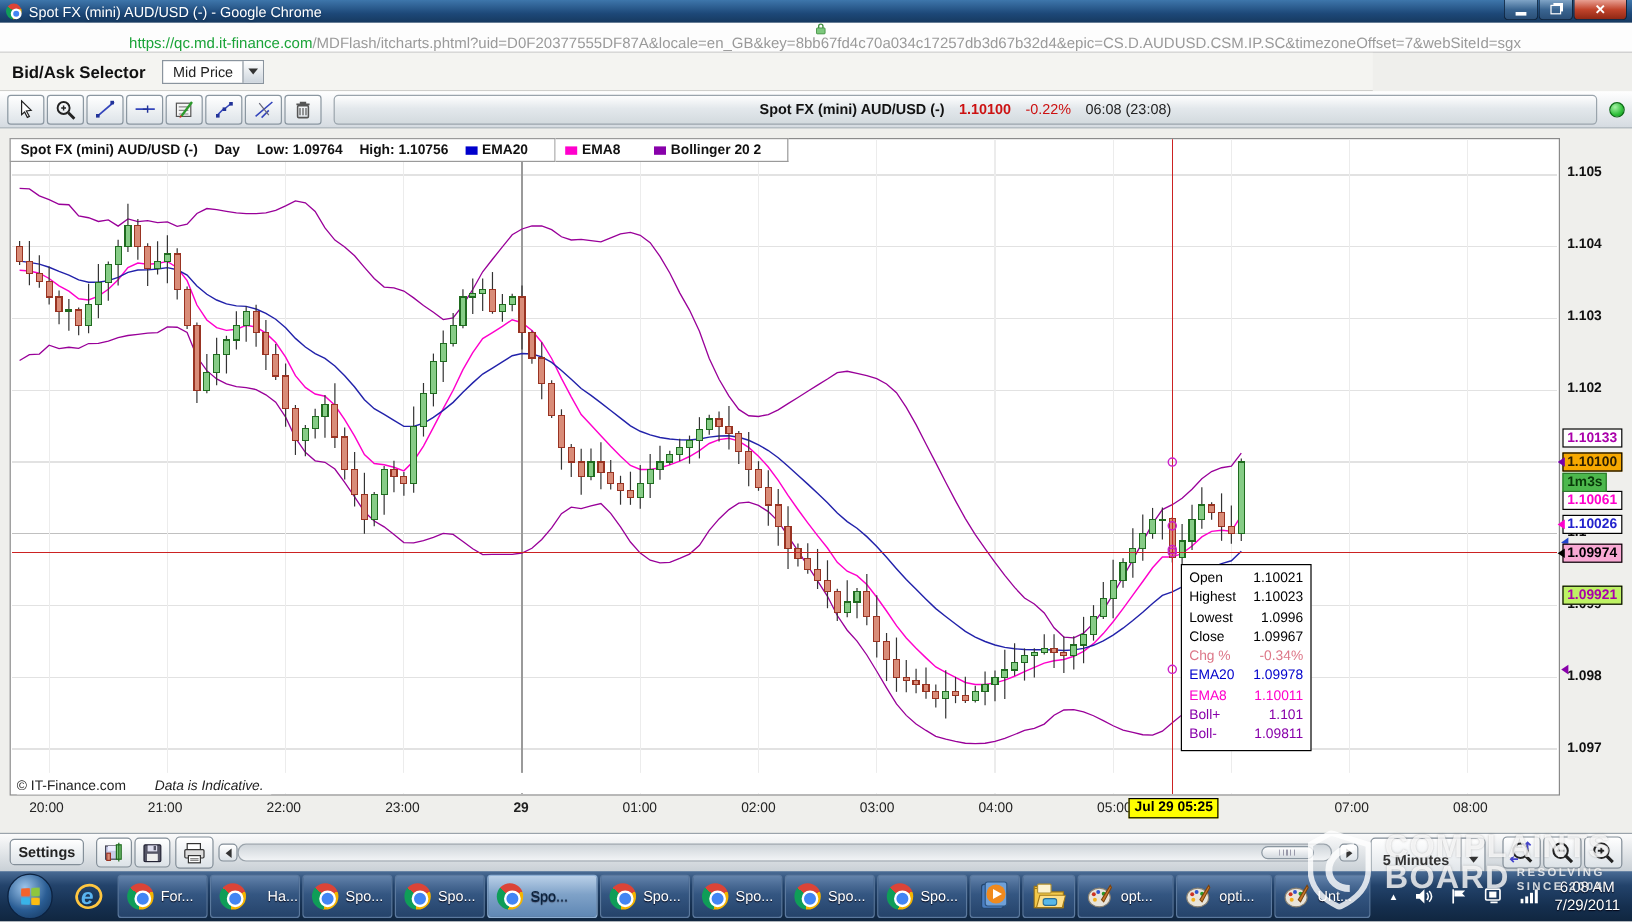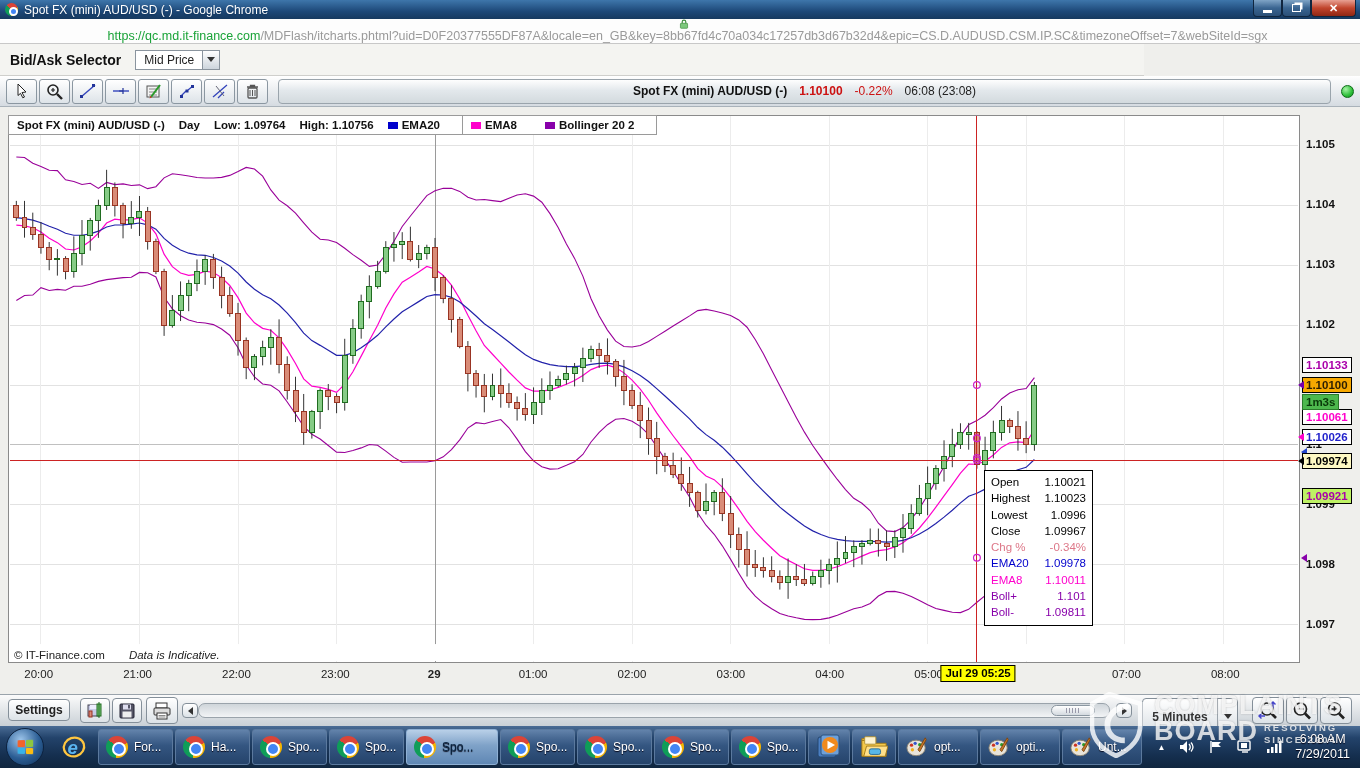--- a/index.html
+++ b/index.html
@@ -526,21 +526,21 @@
     <div class="ytick" style="top: 443px;">1.098</div>
     <div class="ytick" style="top: 503px;">1.097</div>
     <div class="axis-arrow" style="top: 439.4px; border-right-color: rgb(136, 0, 170); left: 1px;"></div>
     <div class="axis-arrow" style="top: 333.2px; border-right-color: rgb(34, 68, 204); left: 1px;"></div>
     <div class="pricebox" style="top: 242.2px; background: rgb(255, 255, 255); color: rgb(170, 0, 170); border-color: rgb(0, 0, 0);">1.10133</div>
     <div class="pricebox" style="top: 293.8px; background: rgb(255, 255, 255); color: rgb(255, 0, 204); border-color: rgb(0, 0, 0);">1.10061</div>
     <div class="pricebox" style="top: 313.6px; background: rgb(255, 255, 255); color: rgb(34, 34, 204); border-color: rgb(0, 0, 0);">1.10026<div class="axis-arrow" style="top: 3px; border-right-color: rgb(255, 0, 204);"></div></div>
     <div class="pricebox" style="top: 373px; background: #bef264; color: rgb(170, 0, 170); border-color: rgb(0, 0, 0);">1.09921</div>
     <div class="pricebox" style="top: 262px; background: rgb(246, 168, 0); color: rgb(43, 30, 0); border-color: rgb(0, 0, 0);">1.10100<div class="axis-arrow" style="top: 3px; border-right-color: rgb(119, 0, 170);"></div></div>
     <div class="pricebox" style="top: 278.8px; background: rgb(77, 184, 77); color: rgb(9, 57, 9); border-color: rgb(42, 122, 42);">1m3s</div>
-    <div class="pricebox" style="top: 337.6px; background: #fef9c3; color: rgb(0, 0, 0); border-color: rgb(0, 0, 0);">1.09974<div class="axis-arrow" style="top: 3px; border-right-color: rgb(0, 0, 0);"></div></div>
+    <div class="pricebox" style="top: 337.6px; background: #f9a8d4; color: rgb(0, 0, 0); border-color: rgb(0, 0, 0);">1.09974<div class="axis-arrow" style="top: 3px; border-right-color: rgb(0, 0, 0);"></div></div>
   </div>
 <div id="x-axis" class="abs x-axis">
     <div class="xtick" style="left: 30.72px;">20:00</div>
     <div class="xtick" style="left: 129.6px;">21:00</div>
     <div class="xtick" style="left: 228.48px;">22:00</div>
     <div class="xtick" style="left: 327.36px;">23:00</div>
     <div class="xtick" style="left: 426.24px; font-weight: bold;">29</div>
     <div class="xtick" style="left: 525.12px;">01:00</div>
     <div class="xtick" style="left: 624px;">02:00</div>
     <div class="xtick" style="left: 722.88px;">03:00</div>
@@ -674,21 +674,21 @@
     <svg width="30" height="28" viewBox="0 0 30 28">
       <ellipse cx="15" cy="14" rx="11" ry="10" fill="none" stroke="#ffc640" stroke-width="2.4" transform="rotate(-18 15 14)"></ellipse>
       <text x="8" y="21" font-size="20" font-weight="bold" fill="#5ab4f0" font-family="Liberation Serif, serif" font-style="italic">e</text>
     </svg>
   </div>
   <div id="task-buttons" style="display:flex;border-radius:14px;">
       <div class="taskbtn" style="width: 75px;">
         <div class="chrome-ball tb-icon"></div>
         <span class="lbl">For...</span>
       </div>
-      <div class="taskbtn" style="width: 75px;">
+      <div class="taskbtn" style="width: 75px; gap: 12px;">
         <div class="chrome-ball tb-icon"></div>
         <span class="lbl">Ha...</span>
       </div>
       <div class="taskbtn" style="width: 75px;">
         <div class="chrome-ball tb-icon"></div>
         <span class="lbl">Spo...</span>
       </div>
       <div class="taskbtn" style="width: 75px;">
         <div class="chrome-ball tb-icon"></div>
         <span class="lbl">Spo...</span>

